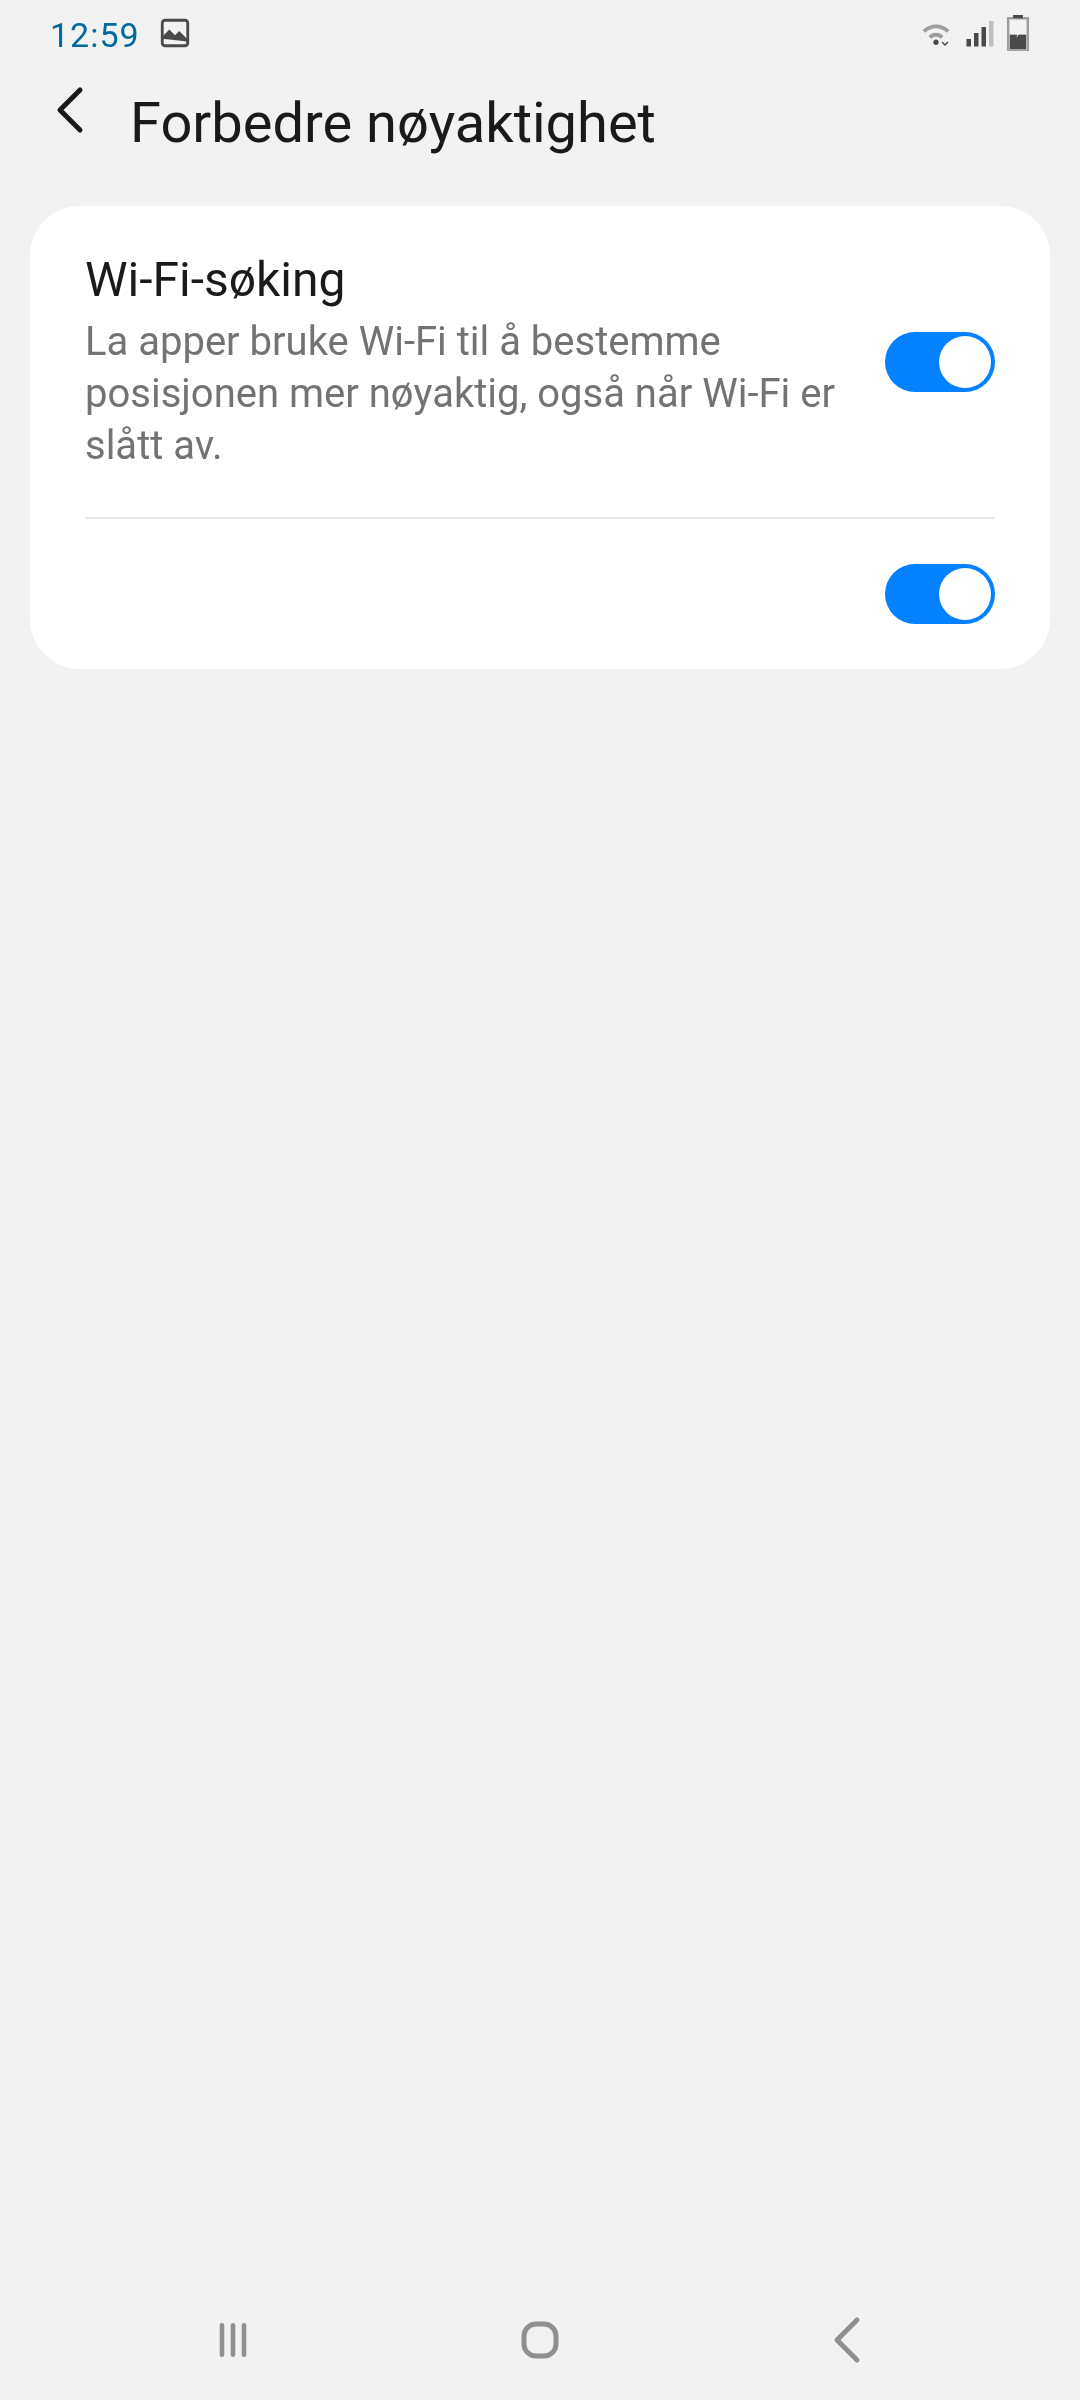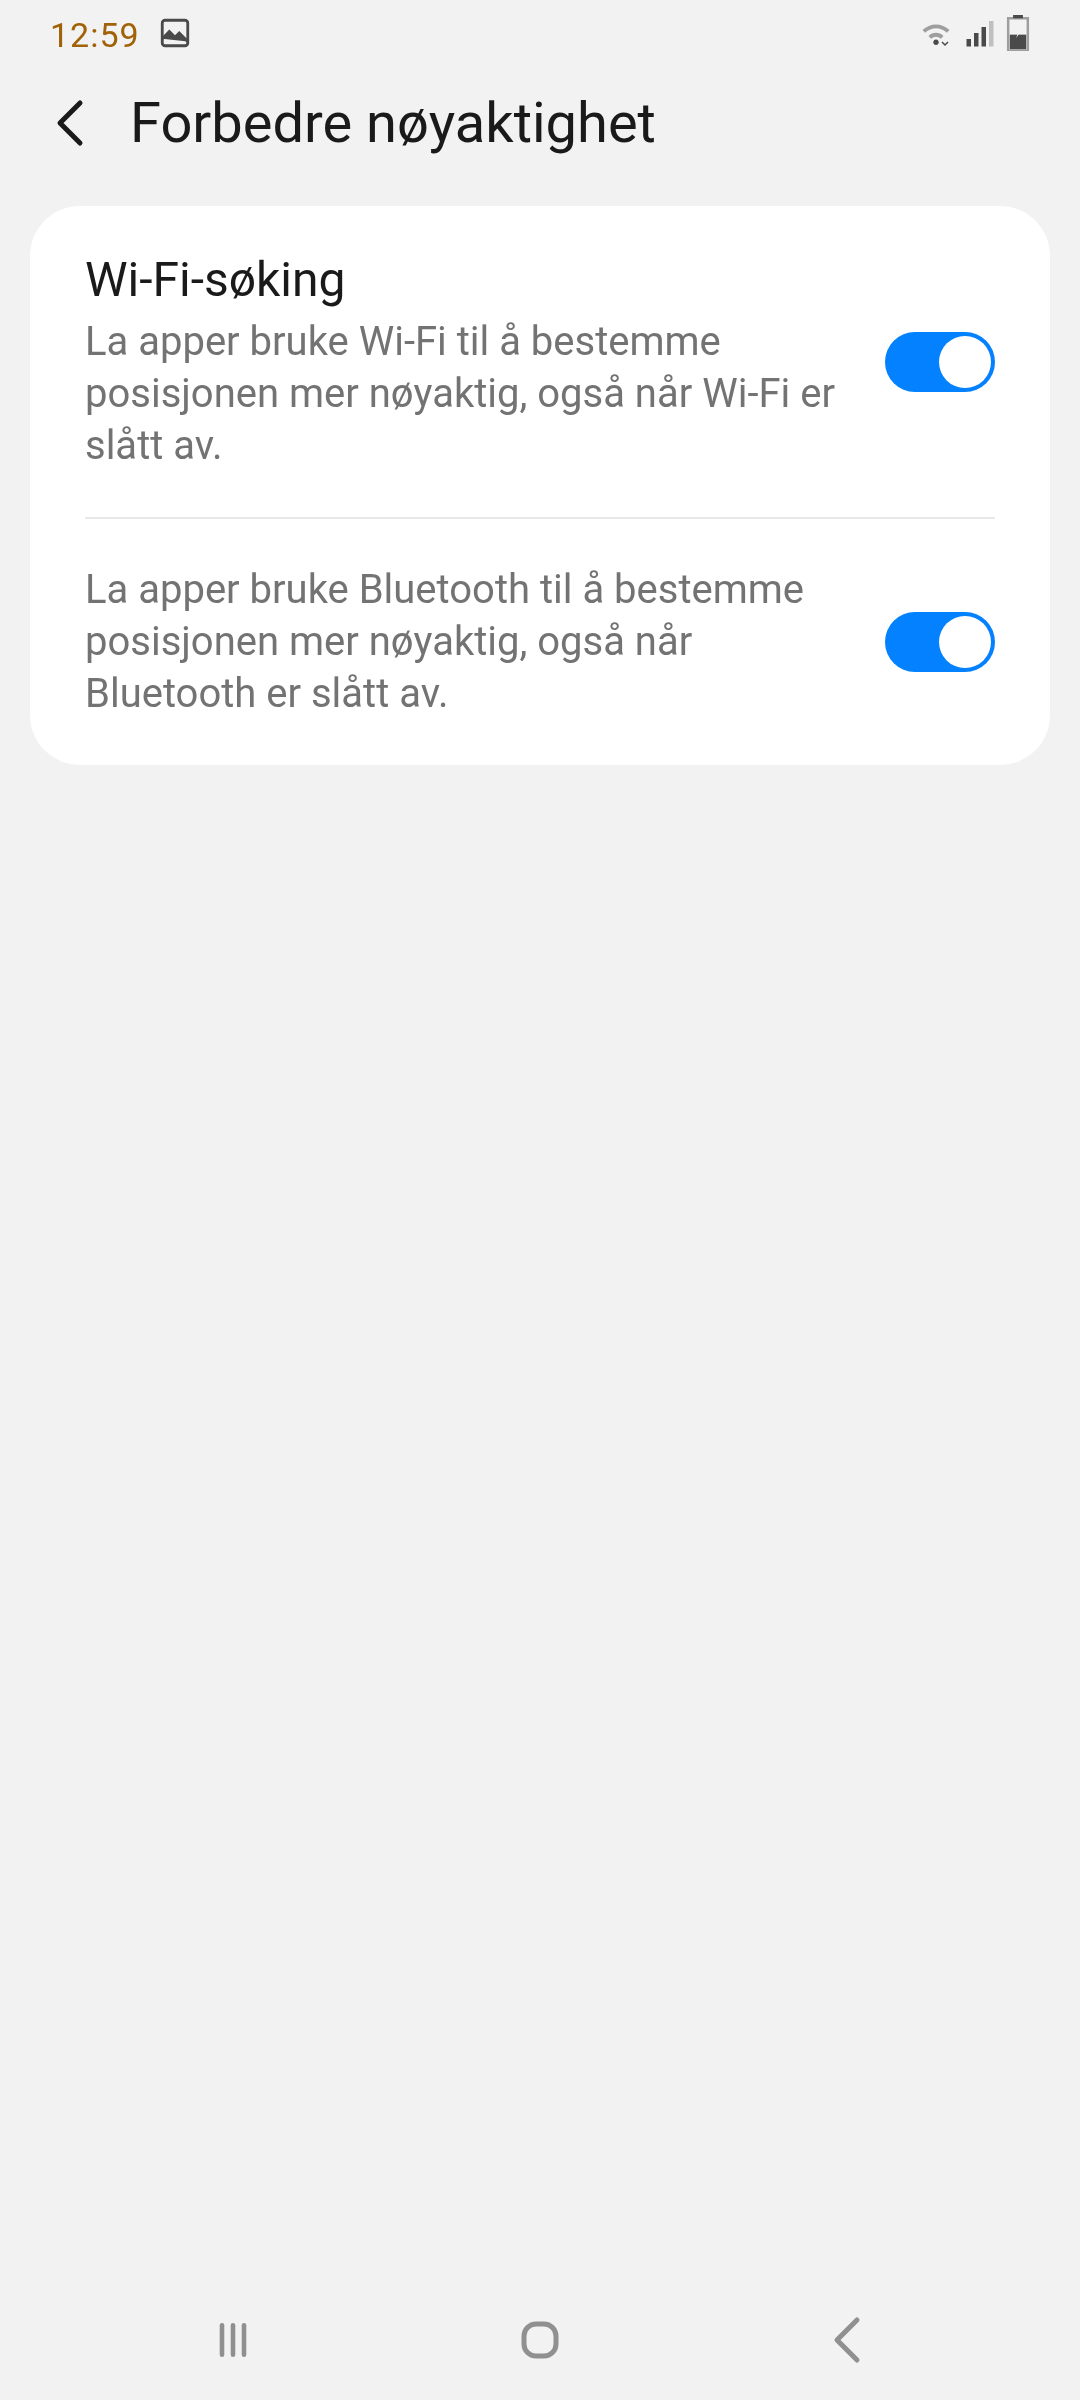--- a/index.html
+++ b/index.html
@@ -14,40 +14,40 @@
       font-family: -apple-system, BlinkMacSystemFont, "Segoe UI", Roboto, sans-serif;
       position: relative;
       overflow: hidden;
     }
     .status-bar {
       height: 70px;
       display: flex;
       justify-content: space-between;
       align-items: center;
       padding: 0 50px;
-      color: #a16207;
+      color: #0369a1;
     }
     .status-left {
       display: flex;
       align-items: center;
       gap: 18px;
     }
     .status-time {
       font-size: 34px;
       font-weight: 400;
       letter-spacing: 1px;
     }
     .status-right {
       display: flex;
       align-items: center;
       gap: 10px;
     }
     .header {
       display: flex;
-      align-items: center;
+      align-items: flex-start;
       padding: 20px 50px 50px 50px;
       gap: 40px;
     }
     .back-arrow {
       width: 40px;
       height: 40px;
       display: flex;
       align-items: center;
       justify-content: center;
     }
@@ -184,21 +184,20 @@
     </div>
     <div class="toggle">
       <div class="toggle-thumb"></div>
     </div>
   </div>
 
   <div class="divider"></div>
 
   <div class="setting-item">
     <div class="setting-text">
-      <div class="setting-desc">La apper bruke Bluetooth til å bestemme posisjonen mer nøyaktig, også når Bluetooth er slått av.</div>
     </div>
     <div class="toggle">
       <div class="toggle-thumb"></div>
     </div>
   </div>
 </div>
 
 <div class="nav-bar">
   <div class="nav-icon">
     <svg width="44" height="44" viewBox="0 0 24 24" fill="none" stroke="#909090" stroke-width="2.5" stroke-linecap="round">

